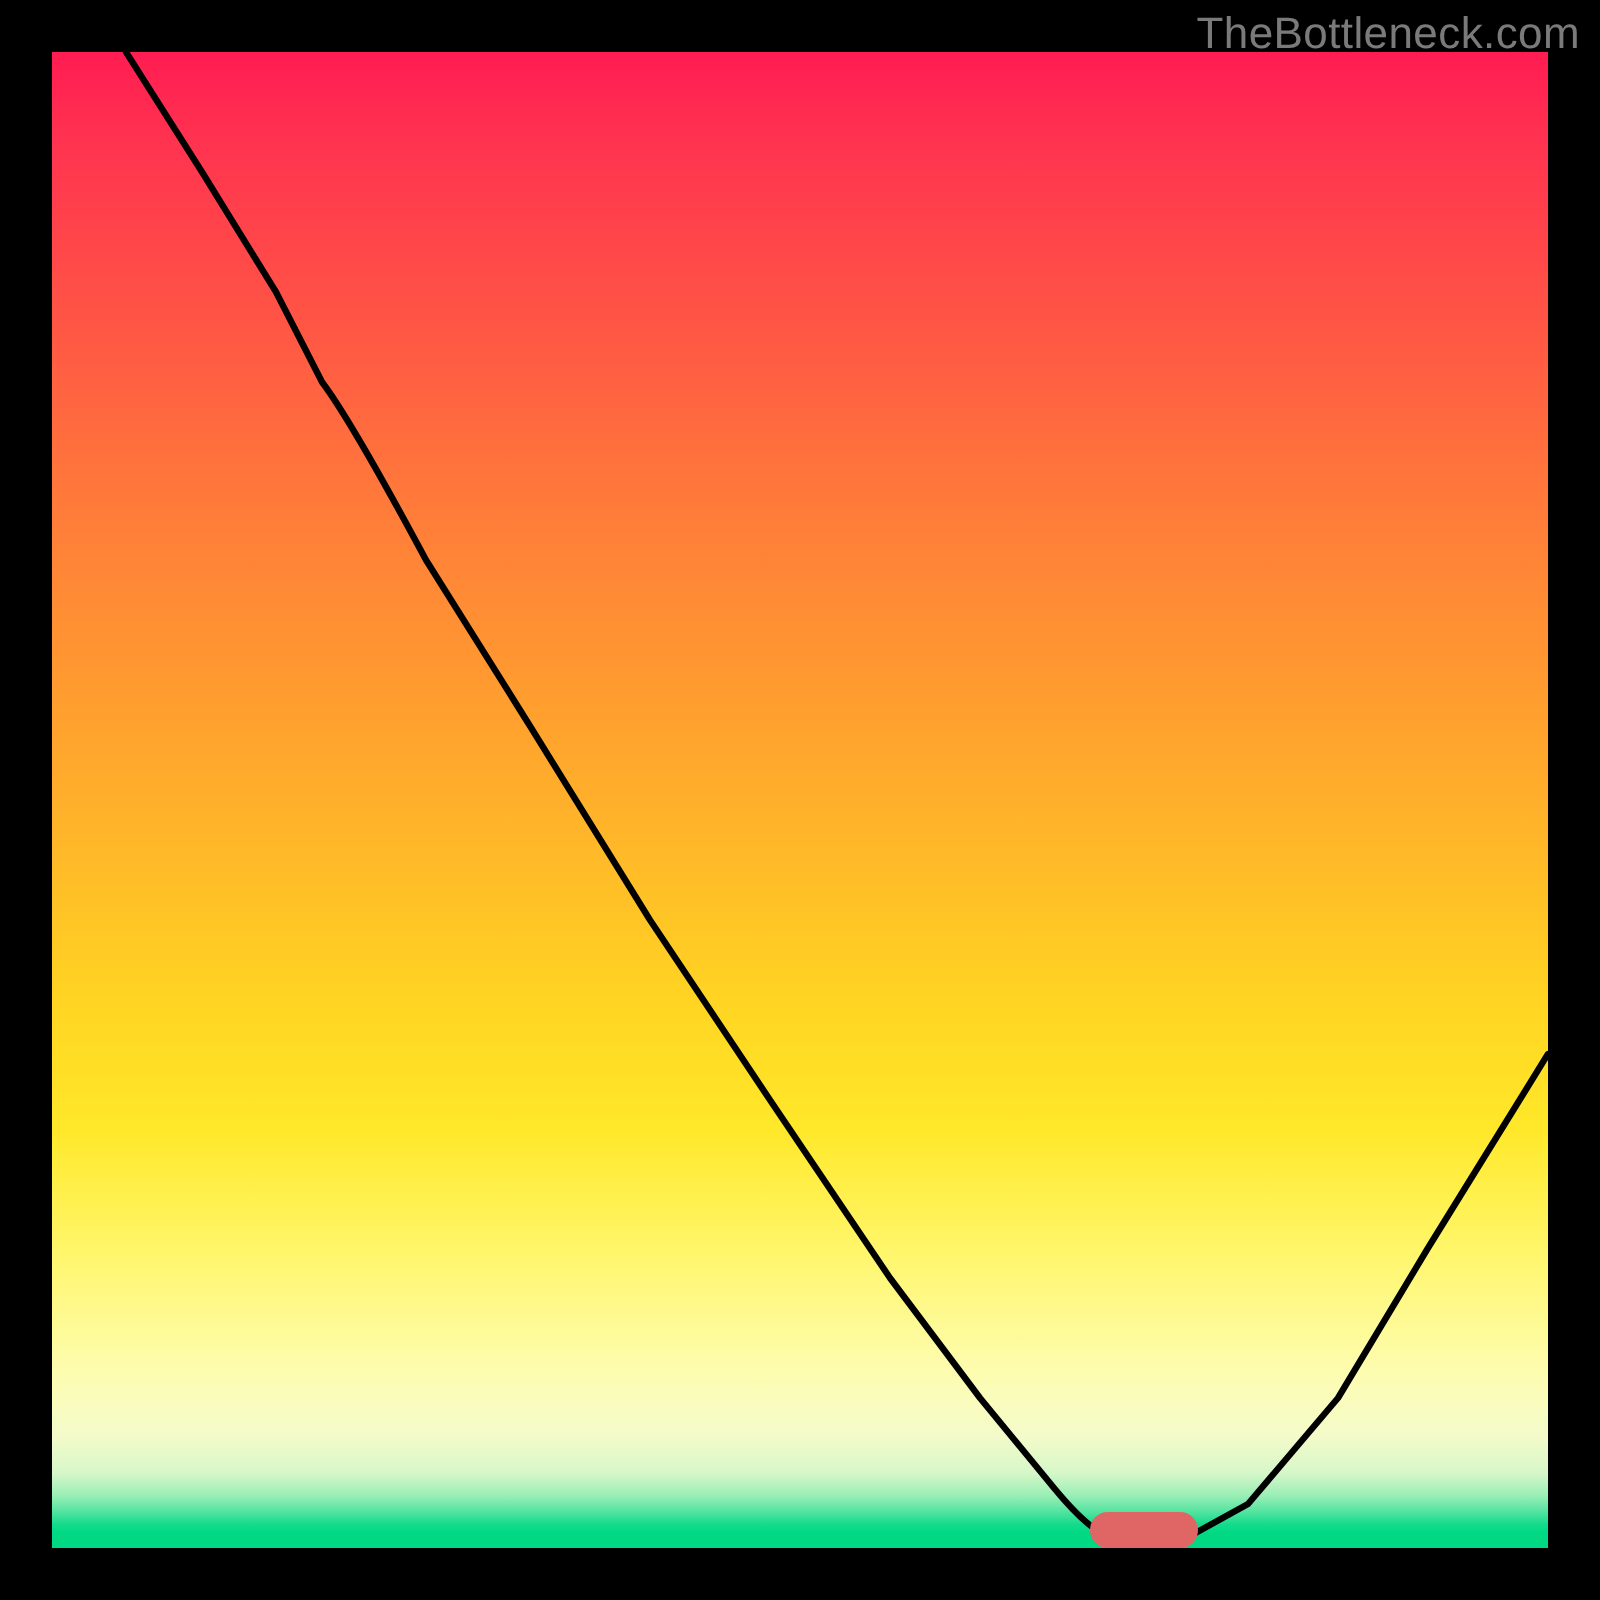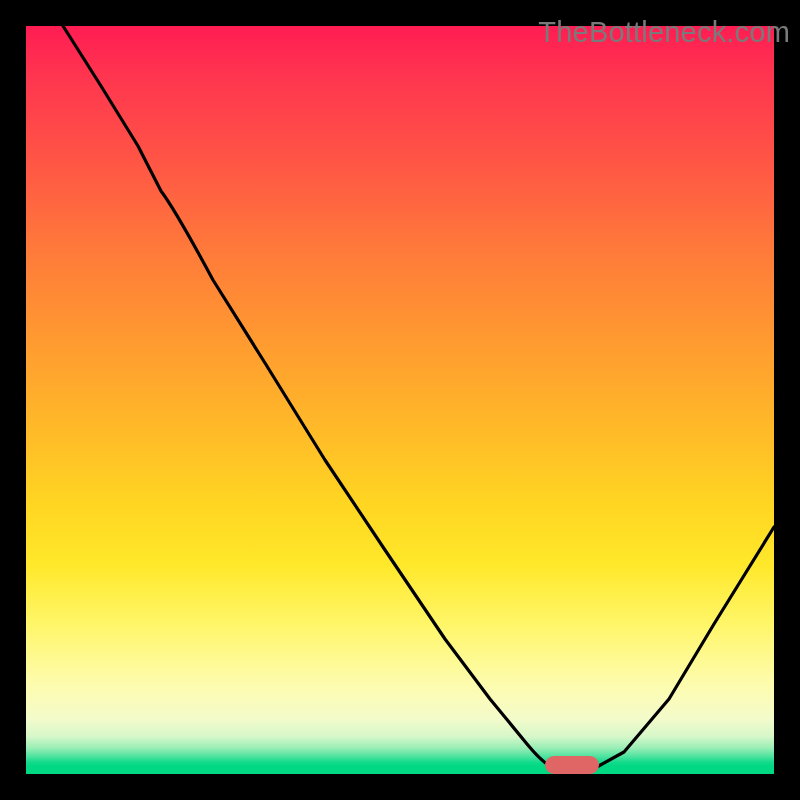--- a/index.html
+++ b/index.html
@@ -43,24 +43,24 @@
       #d6f7c9 95%,
       #9aeeb6 96.5%,
       #52e3a0 97.6%,
       #14db8c 98.4%,
       #00d884 99%,
       #00d884 100%
     );
   }
   .watermark {
     position: absolute;
-    top: 16px;
+    top: 4px;
     right: 10px;
     color: #7a7a7a;
-    font-size: 29px;
+    font-size: 22px;
     font-weight: 500;
     letter-spacing: 0.2px;
     user-select: none;
   }
   svg.overlay {
     position: absolute;
     inset: 0;
   }
   .marker {
     position: absolute;

